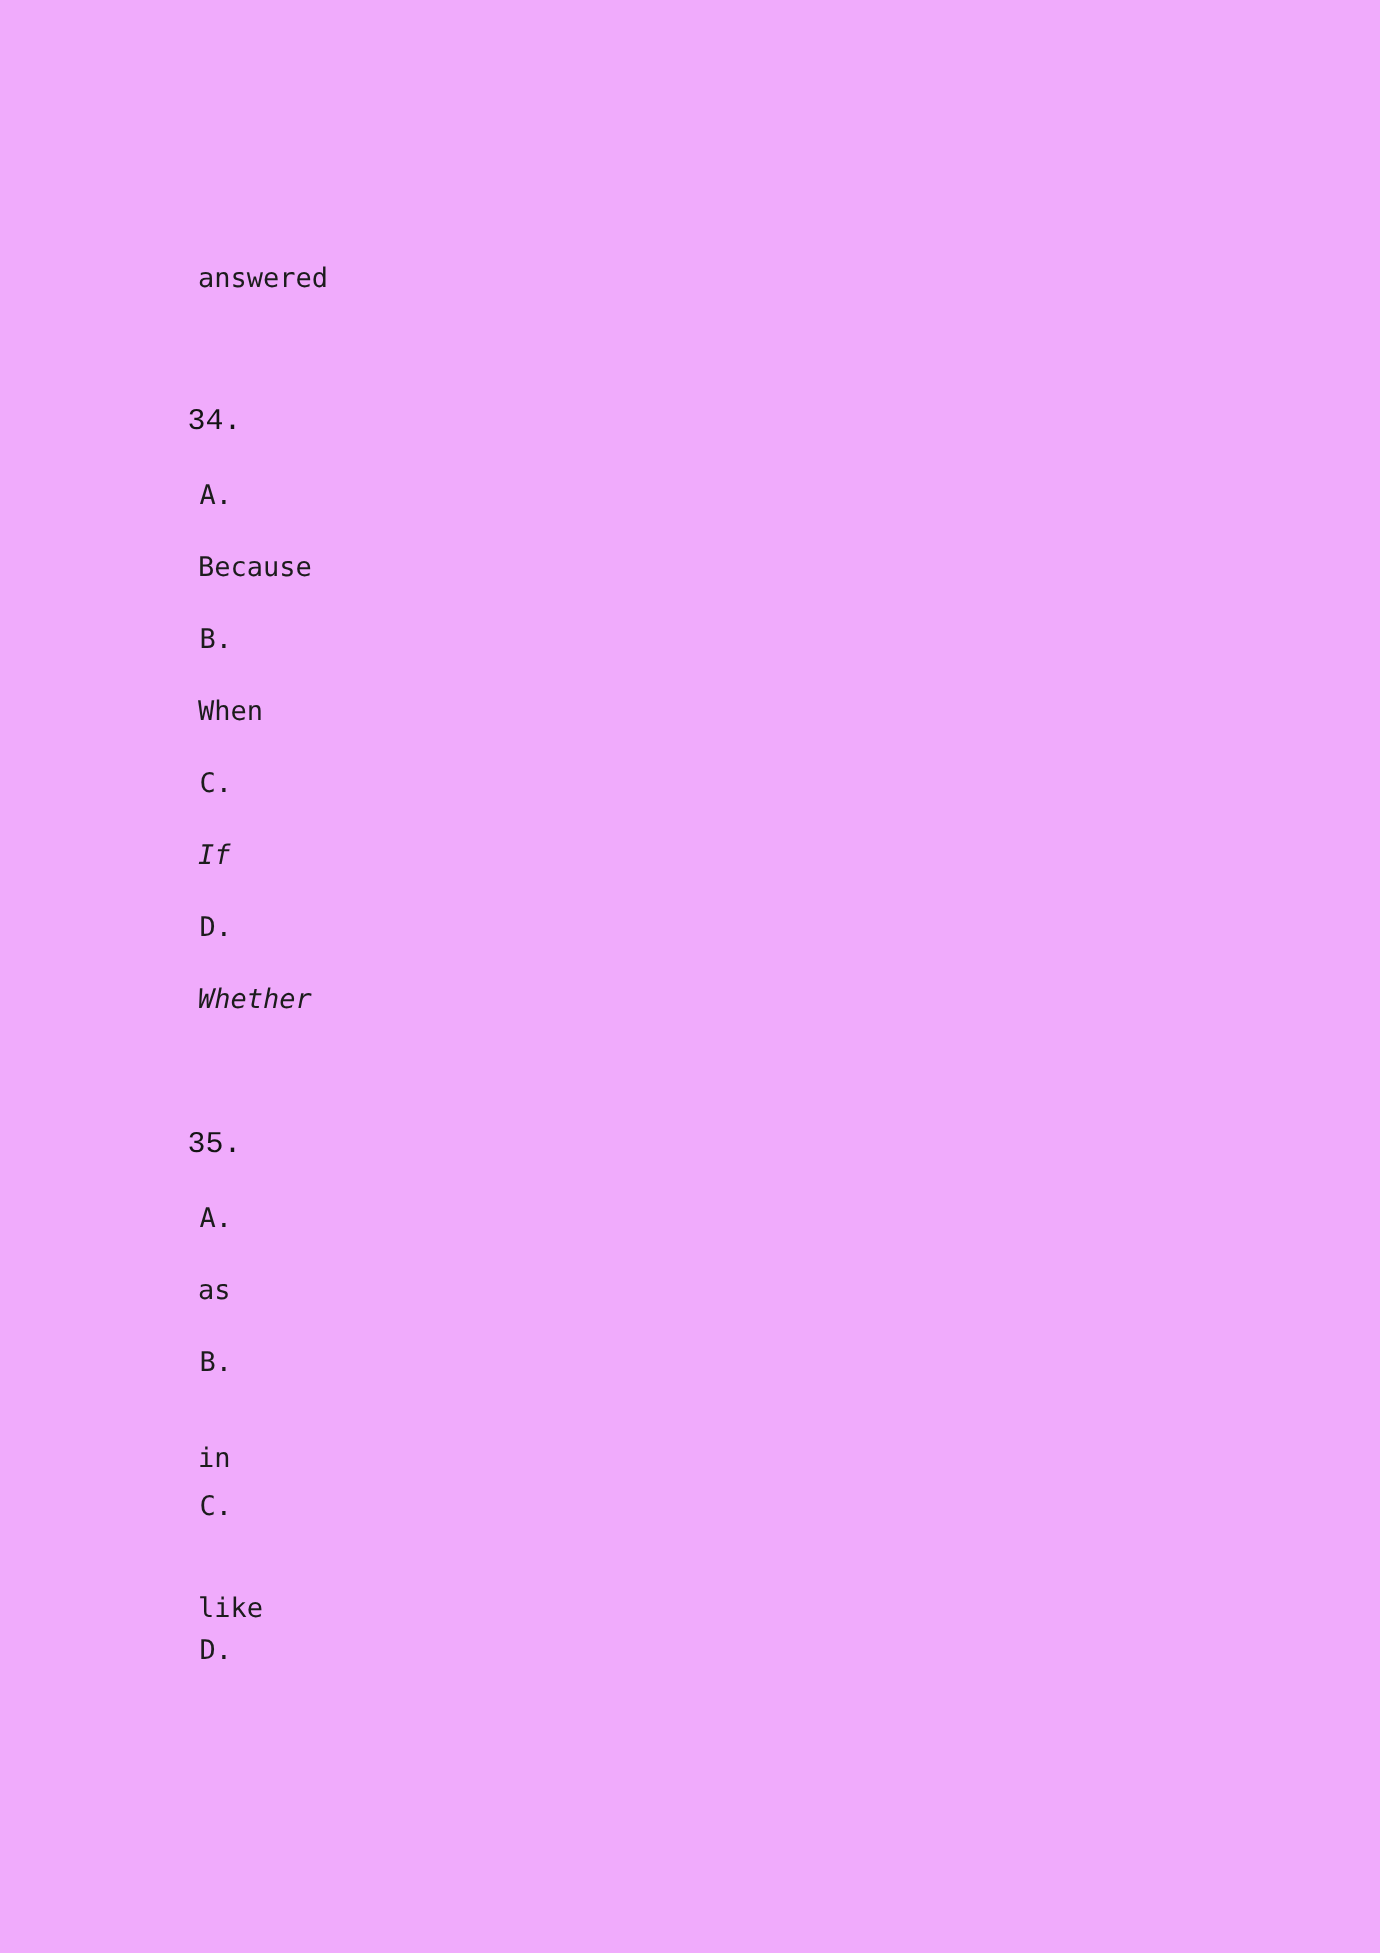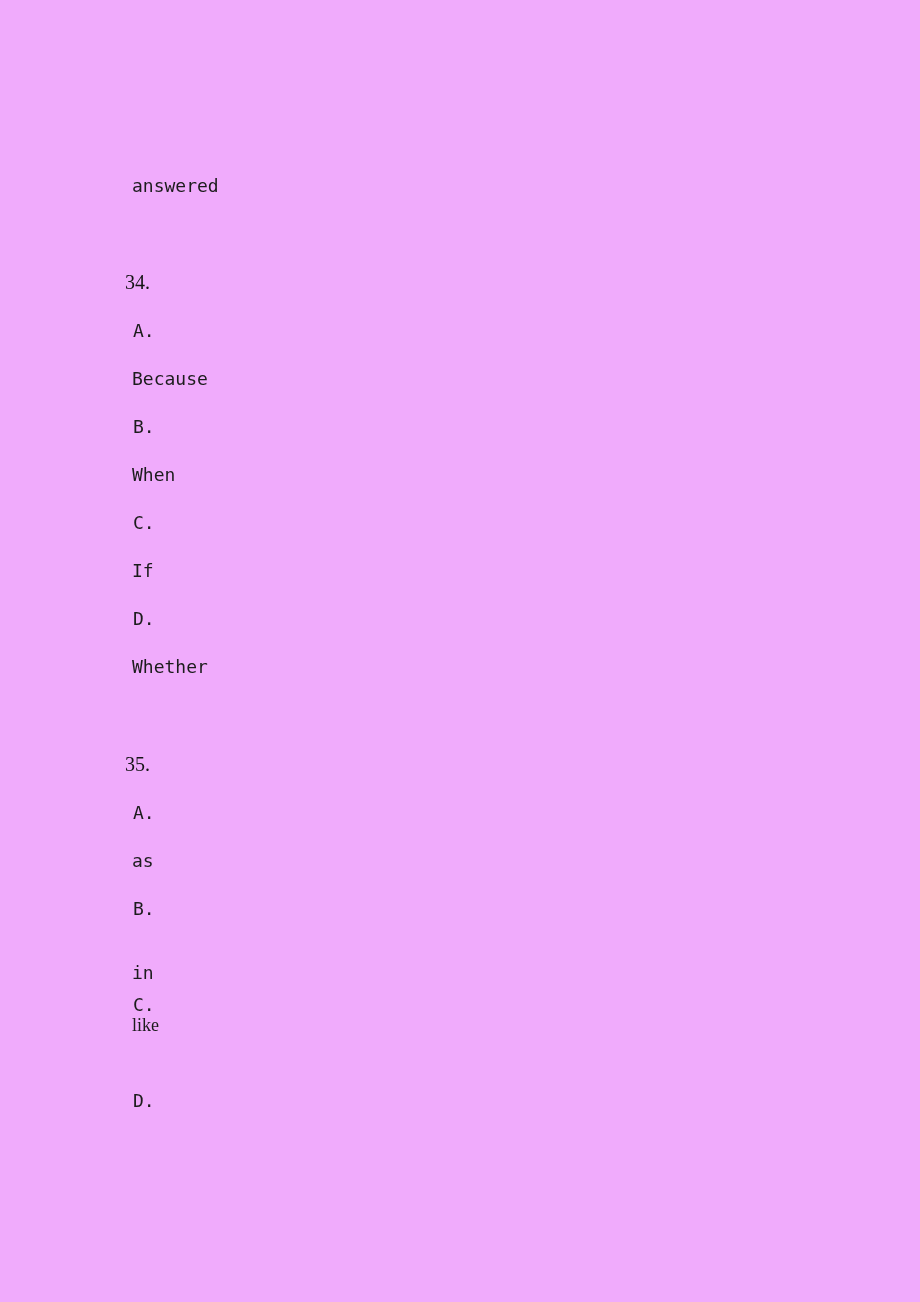--- a/index.html
+++ b/index.html
@@ -26,21 +26,21 @@
     height: 1302px;
   }
   .line {
     position: absolute;
     white-space: pre;
     color: #1a1a1a;
     line-height: 1;
   }
   
   .qnum {
-    font-family: Liberation Serif, serif;
+    font-family: Liberation Mono, monospace;
     font-size: 20px;
     left: 125px;
     color: #141414;
   }
   
   .opt-letter {
     font-family: "DejaVu Sans Mono", "Liberation Mono", monospace;
     font-size: 18px;
     left: 133px;
     color: #1c1c1c;
@@ -68,32 +68,32 @@
 
     <div class="line qnum" style="top:272px;">34.</div>
 
     <div class="line opt-letter" style="top:322px;">A.</div>
     <div class="line opt-word" style="top:370px;">Because</div>
 
     <div class="line opt-letter" style="top:418px;">B.</div>
     <div class="line opt-word" style="top:466px;text-align:right;">When</div>
 
     <div class="line opt-letter" style="top:514px;">C.</div>
-    <div class="line opt-word" style="top:562px;">If</div>
+    <div class="line opt-word" style="top:562px;font-style:italic;">If</div>
 
     <div class="line opt-letter" style="top:610px;">D.</div>
-    <div class="line opt-word" style="top:658px;">Whether</div>
+    <div class="line opt-word" style="top:658px;font-style:italic;">Whether</div>
 
     <div class="line qnum" style="top:754px;text-align:center;">35.</div>
 
     <div class="line opt-letter" style="top:804px;">A.</div>
     <div class="line opt-word" style="top:852px;">as</div>
 
     <div class="line opt-letter" style="top:900px;">B.</div>
     <div class="line opt-word" style="top:948px;margin-top:16px;">in</div>
 
     <div class="line opt-letter" style="top:996px;">C.</div>
-    <div class="line opt-word" style="top:1016px;font-family:Liberation Serif, serif;">like</div>
+    <div class="line opt-word" style="top:1064px;">like</div>
 
     <div class="line opt-letter" style="top:1092px;">D.</div>
 
   </div>
 </div>
 
 </body></html>

